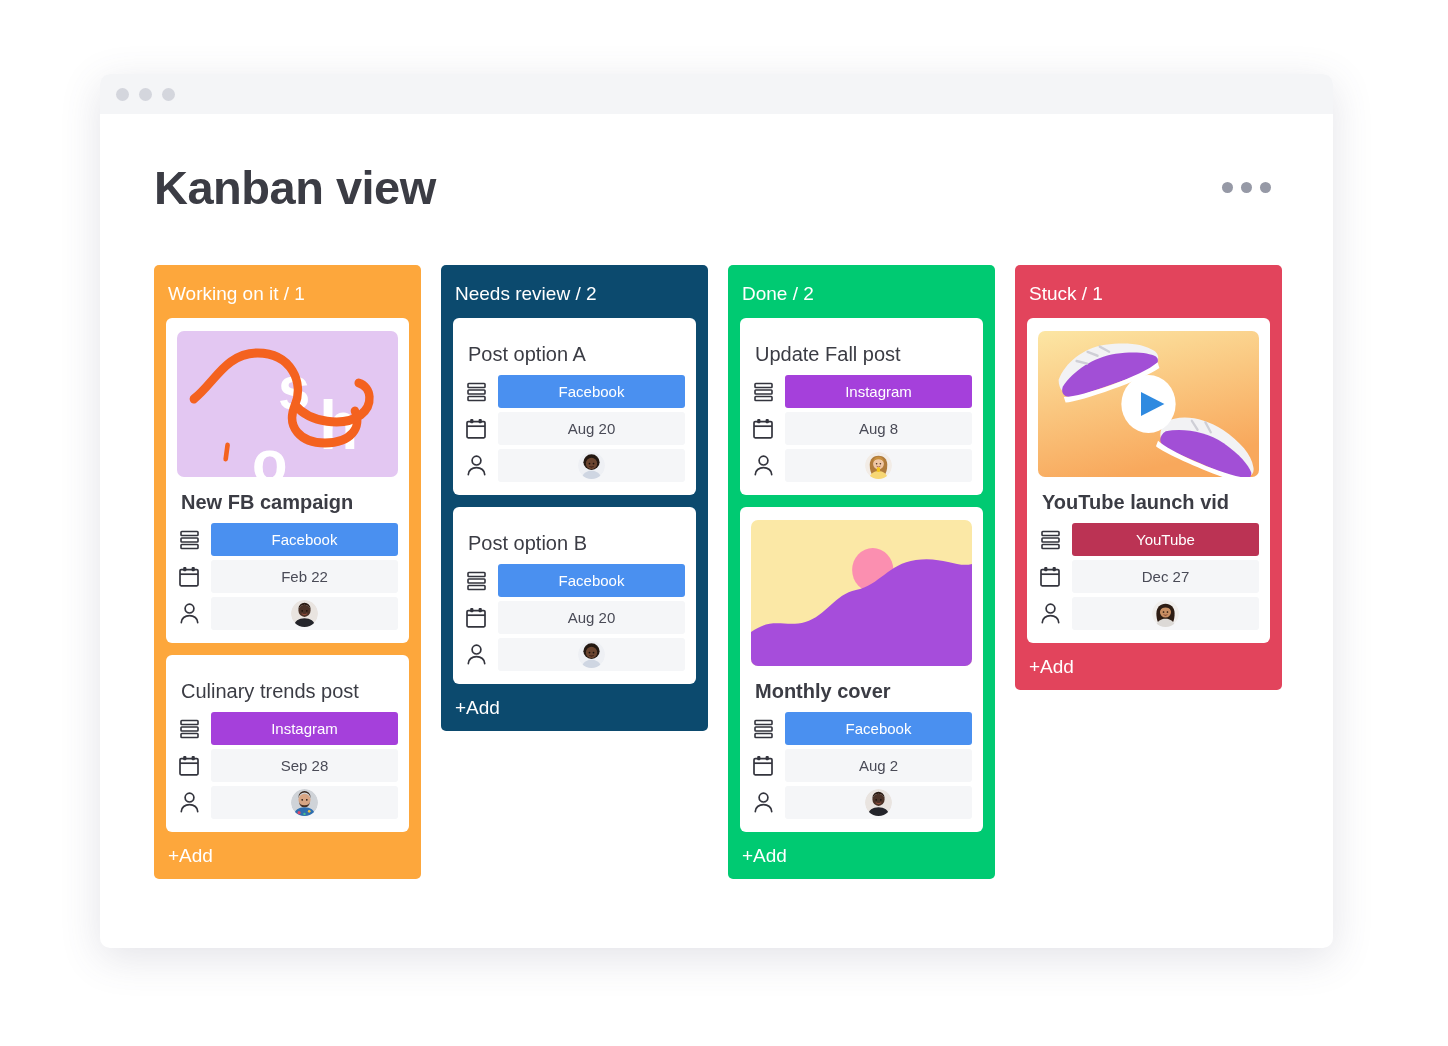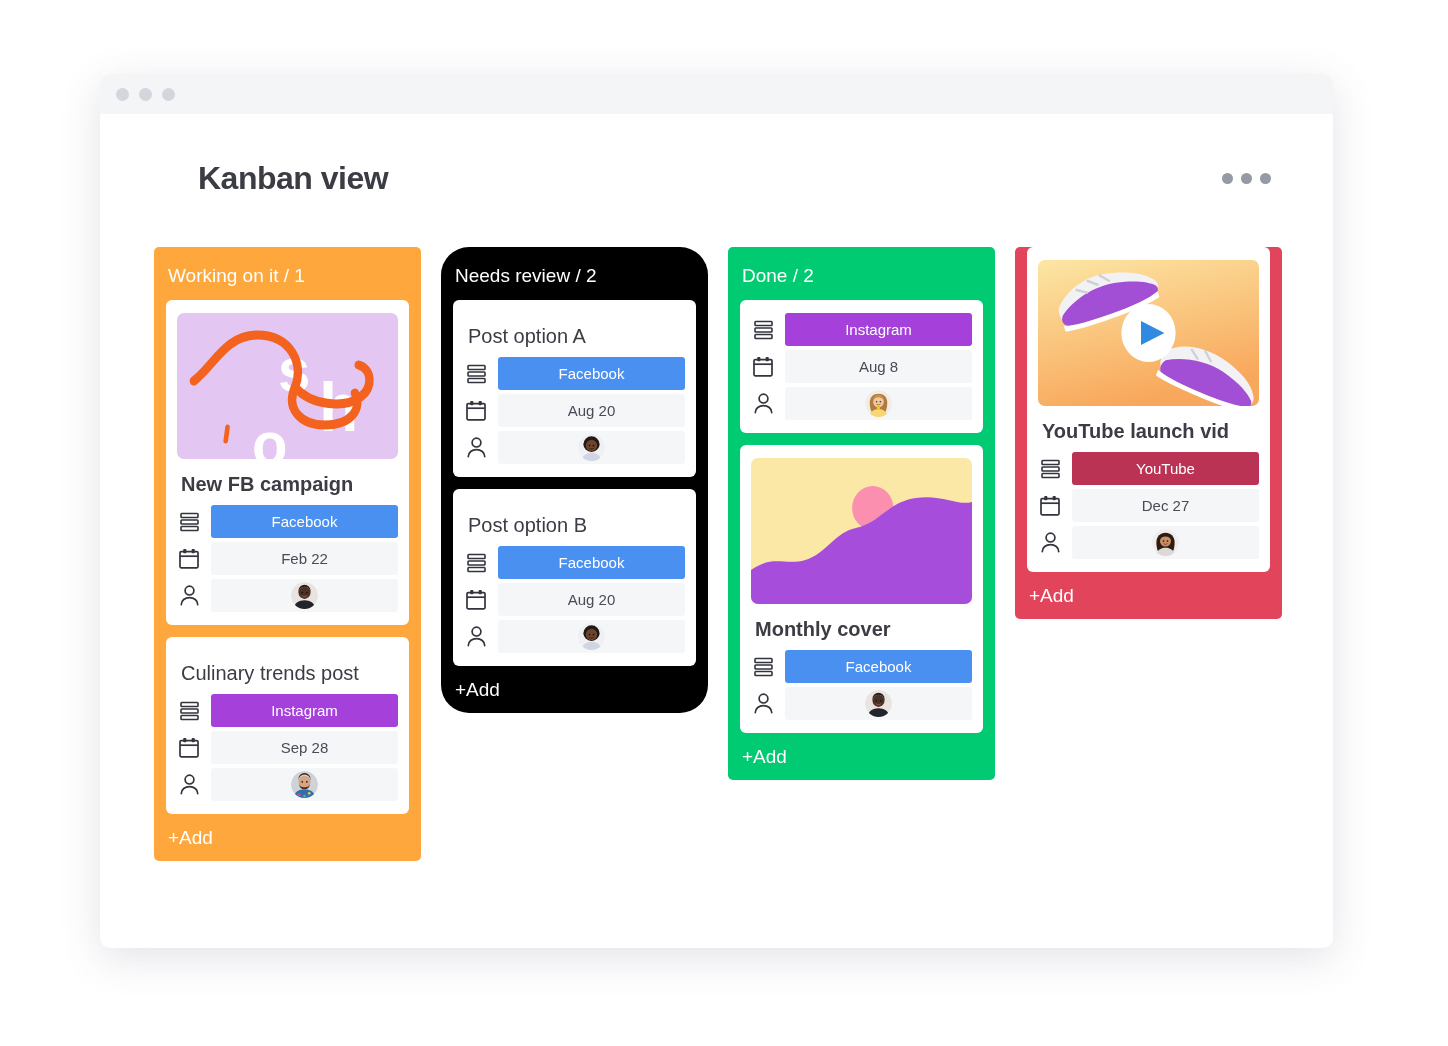--- a/index.html
+++ b/index.html
@@ -40,25 +40,24 @@
 
   .content { padding: 46px 54px 0 54px; }
 
   .page-head {
     display: flex;
     align-items: center;
     justify-content: space-between;
     padding-right: 8px;
   }
   .page-title {
-    font-size: 32px;
+    font-size: 47px;
     font-weight: 700;
     color: #3b3c44;
     letter-spacing: -0.5px;
-    margin-left: 44px;
   }
   .kebab { display: flex; gap: 8px; align-items: center; }
   .kebab span {
     width: 11px; height: 11px;
     border-radius: 50%;
     background: #9699a6;
   }
 
   
   .board {
@@ -269,21 +268,21 @@
                       <circle cx="27" cy="33" r="2" fill="#f2c53d"></circle>
       <circle cx="20" cy="37" r="1.8" fill="#4fc08d"></circle>
                     </svg>
                   </span>
                 </span>
               </div>
             </div>
           </div>
           <div class="add">+Add</div>
         </div>
-        <div class="column" style="background: #000000; border-radius: 28px;">
+        <div class="column" style="background: #0c4a6e;">
           <div class="col-head">Needs review / 2</div>
           <div class="col-body">
             <div class="card">
               <div class="card-title">Post option A</div>
               <div class="field">
                 <span class="fi">
                   <svg width="19" height="20" viewBox="0 0 19 20" fill="none">
       <rect x="1" y="1.5" width="17" height="4" rx="0.8" stroke="#33343D" stroke-width="1.6"></rect>
       <rect x="1" y="8" width="17" height="4" rx="0.8" stroke="#33343D" stroke-width="1.6"></rect>
       <rect x="1" y="14.5" width="17" height="4" rx="0.8" stroke="#33343D" stroke-width="1.6"></rect>
@@ -371,20 +370,21 @@
                 </span>
               </div>
             </div>
           </div>
           <div class="add">+Add</div>
         </div>
         <div class="column" style="background: rgb(0, 202, 114);">
           <div class="col-head">Done / 2</div>
           <div class="col-body">
             <div class="card">
+              <div class="card-title">Update Fall post</div>
               <div class="field">
                 <span class="fi">
                   <svg width="19" height="20" viewBox="0 0 19 20" fill="none">
       <rect x="1" y="1.5" width="17" height="4" rx="0.8" stroke="#33343D" stroke-width="1.6"></rect>
       <rect x="1" y="8" width="17" height="4" rx="0.8" stroke="#33343D" stroke-width="1.6"></rect>
       <rect x="1" y="14.5" width="17" height="4" rx="0.8" stroke="#33343D" stroke-width="1.6"></rect>
     </svg>
                 </span>
                 <span class="fval chip" style="background:#A540DB">Instagram</span>
               </div>
@@ -437,20 +437,31 @@
                   <svg width="19" height="20" viewBox="0 0 19 20" fill="none">
       <rect x="1" y="1.5" width="17" height="4" rx="0.8" stroke="#33343D" stroke-width="1.6"></rect>
       <rect x="1" y="8" width="17" height="4" rx="0.8" stroke="#33343D" stroke-width="1.6"></rect>
       <rect x="1" y="14.5" width="17" height="4" rx="0.8" stroke="#33343D" stroke-width="1.6"></rect>
     </svg>
                 </span>
                 <span class="fval chip" style="background:#4A90F0">Facebook</span>
               </div>
               <div class="field">
                 <span class="fi">
+                  <svg width="20" height="21" viewBox="0 0 20 21" fill="none">
+      <rect x="1" y="3.6" width="18" height="16.2" rx="1.2" stroke="#33343D" stroke-width="1.7"></rect>
+      <rect x="4.2" y="0.9" width="3.2" height="4.4" rx="1" fill="#33343D"></rect>
+      <rect x="12.6" y="0.9" width="3.2" height="4.4" rx="1" fill="#33343D"></rect>
+      <line x1="1" y1="8.2" x2="19" y2="8.2" stroke="#33343D" stroke-width="1.7"></line>
+    </svg>
+                </span>
+                <span class="fval">Aug 2</span>
+              </div>
+              <div class="field">
+                <span class="fi">
                   <svg width="19" height="21" viewBox="0 0 19 21" fill="none">
       <circle cx="9.5" cy="5.6" r="4.4" stroke="#33343D" stroke-width="1.7"></circle>
       <path d="M1.3 19.6c0-4.2 3.7-7 8.2-7s8.2 2.8 8.2 7" stroke="#33343D" stroke-width="1.7" stroke-linecap="round"></path>
     </svg>
                 </span>
                 <span class="fval">
                   <span class="avatar">
                     <svg viewBox="0 0 40 40">
                       <circle cx="20" cy="20" r="20" fill="#e9e4e0"></circle>
       <circle cx="20" cy="16" r="9" fill="#4b3227"></circle>
@@ -461,20 +472,21 @@
       <path d="M16.5 20.5q3.5 2.4 7 0" stroke="#8c4a3a" stroke-width="1.6" fill="none" stroke-linecap="round"></path>
                     </svg>
                   </span>
                 </span>
               </div>
             </div>
           </div>
           <div class="add">+Add</div>
         </div>
         <div class="column" style="background: rgb(226, 68, 92);">
+          <div class="col-head">Stuck / 1</div>
           <div class="col-body">
             <div class="card has-thumb">
               <div class="thumb">
                 <svg viewBox="0 0 236 146" preserveAspectRatio="none">
       <defs>
         <linearGradient id="vg" x1="0" y1="0" x2="0.35" y2="1">
           <stop offset="0" stop-color="#fce6a4"></stop>
                       <stop offset="1" stop-color="#f8a85c"></stop>
         </linearGradient>
       </defs>

